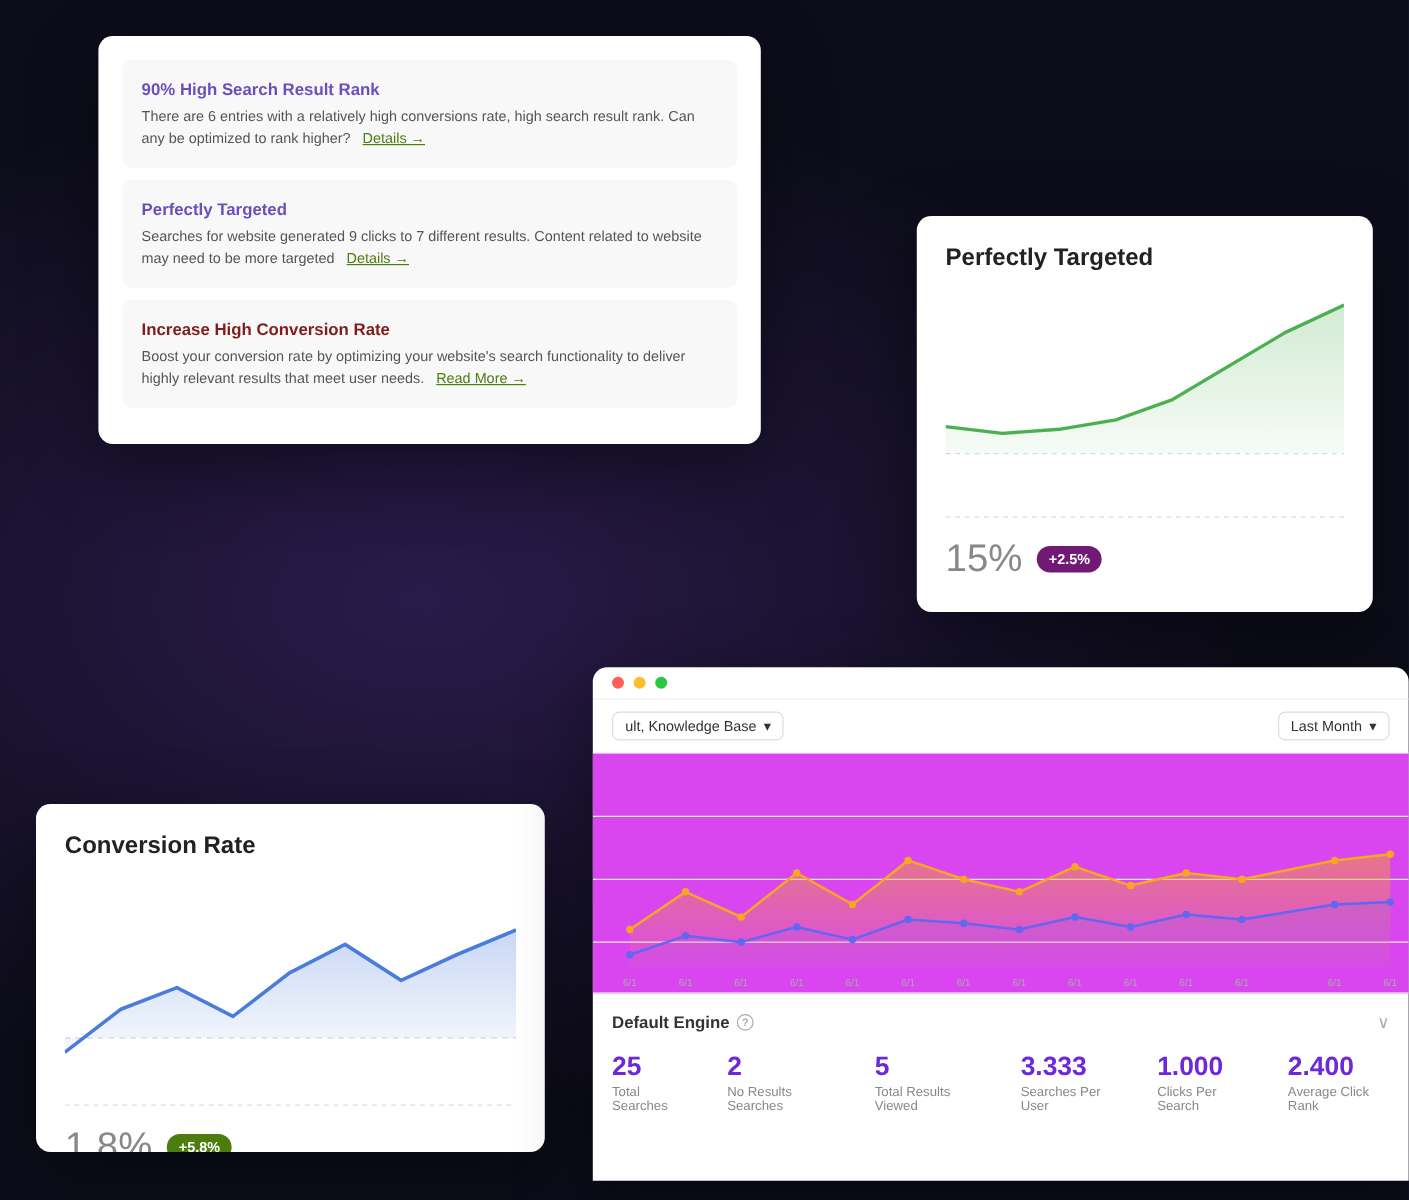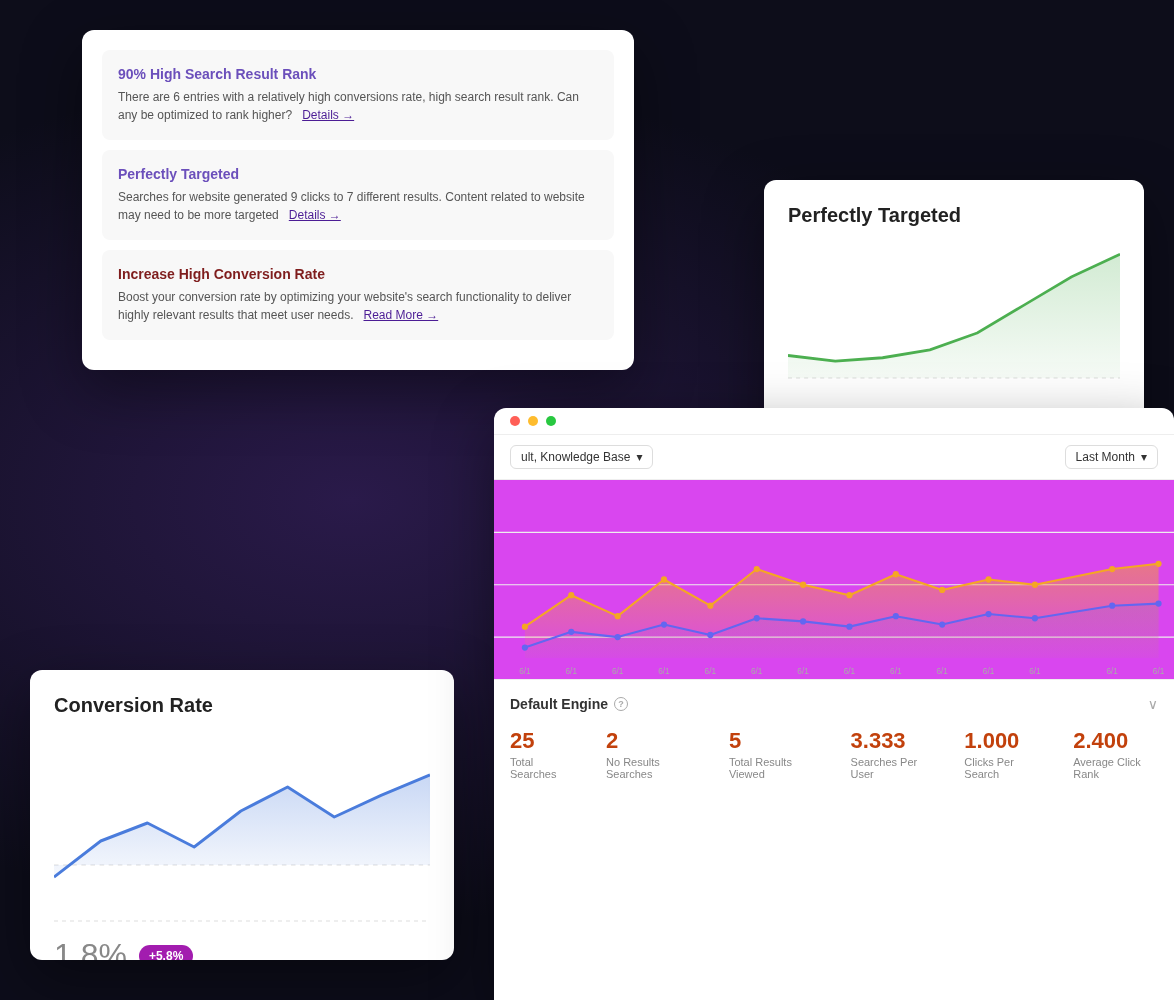--- a/index.html
+++ b/index.html
@@ -58,21 +58,21 @@
 
     .insight-title.orange { color: #7f1d1d; }
 
     .insight-text {
       font-size: 12px;
       color: #555;
       line-height: 1.5;
     }
 
     .insight-link {
-      color: #4c1d95;
+      color: #4d7c0f;
       text-decoration: underline;
       cursor: pointer;
       font-size: 12px;
     }
 
     
     .card-targeted {
       width: 380px;
       top: 180px;
       right: 30px;
@@ -109,38 +109,38 @@
     .stat-badge {
       background: #701a75;
       color: #fff;
       font-size: 12px;
       font-weight: 600;
       padding: 4px 10px;
       border-radius: 20px;
     }
 
     .stat-badge.blue {
-      background: #a21caf;
+      background: #4d7c0f;
     }
 
     
     .card-conversion {
       width: 424px;
       bottom: 40px;
       left: 30px;
       padding: 24px;
       height: 290px;
     }
 
     
     .card-dashboard {
       width: 680px;
-      bottom: 0px;
+      bottom: 16px;
       right: 0px;
-      height: 592px;
+      height: 428px;
       border-radius: 12px 12px 0 0;
     }
 
     .dashboard-toolbar {
       display: flex;
       align-items: center;
       padding: 8px 16px;
       gap: 8px;
       border-bottom: 1px solid #eee;
     }
@@ -210,21 +210,21 @@
     }
 
     .stat-col {
       display: flex;
       flex-direction: column;
     }
 
     .stat-num {
       font-size: 22px;
       font-weight: 600;
-      color: #c2410c;
+      color: #6d28d9;
     }
 
     .stat-label {
       font-size: 11px;
       color: #888;
       margin-top: 2px;
     }
 
     
     .chart-svg {

